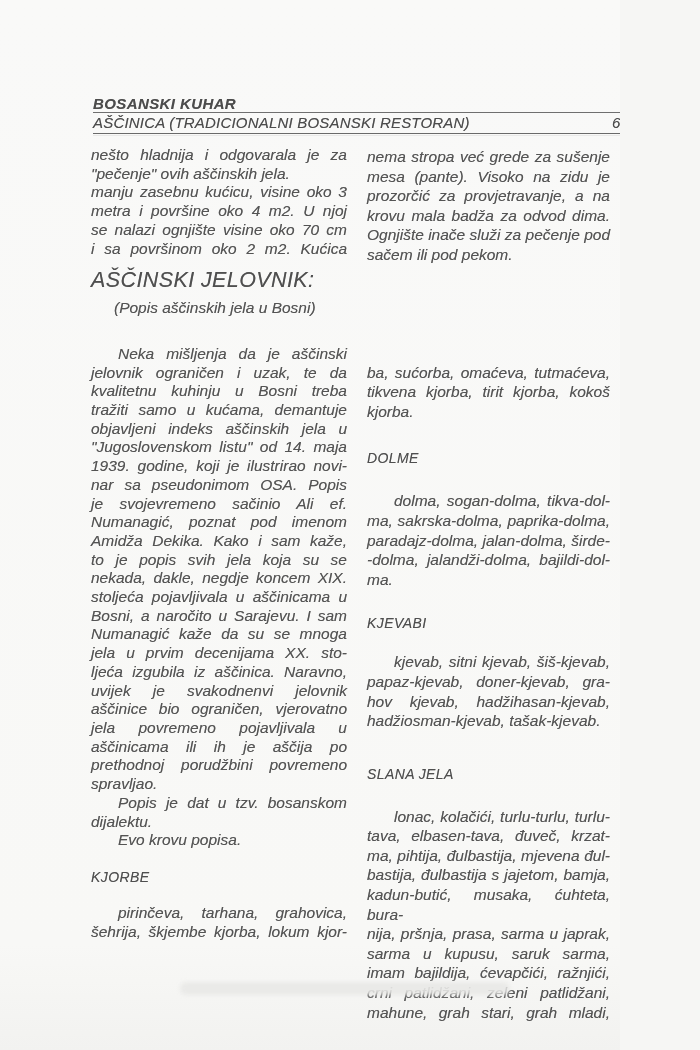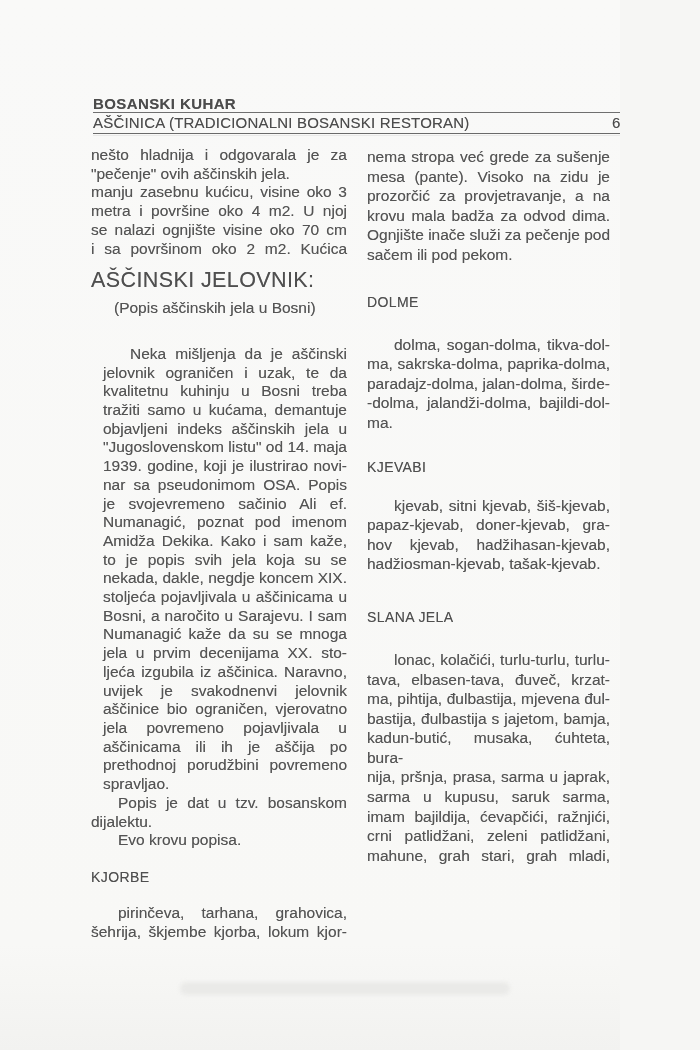--- a/index.html
+++ b/index.html
@@ -6,20 +6,21 @@
   body {
     width: 700px; height: 1050px;
     font-family: "Liberation Sans", sans-serif;
     background: #f6f6f4;
   }
   .page {
     position: relative; width: 620px; height: 1050px; overflow: hidden;
     background: linear-gradient(180deg, #f9f9f8 0%, #f8f8f6 90%, #f2f2f0 100%);
     color: #535353;
     text-shadow: 0 0 0.5px rgba(90,90,90,0.55);
+    font-style: italic;
   }
   .book-title {
     position: absolute; left: 93px; top: 95px;
     font-size: 15px; font-weight: bold; letter-spacing: 0.4px; color: #4c4c4c;
   }
   .rule { position: absolute; left: 93px; width: 580px; height: 0; border-top: 1.6px solid #6f6f6f; }
   .rule-top { top: 112px; }
   .rule-bottom { top: 133px; border-top: 1.4px solid #6a6a6a; box-shadow: 0 2px 0 rgba(120,120,120,0.12); }
   .chapter-title {
     position: absolute; left: 93px; top: 114px;
@@ -65,21 +66,21 @@
         <div class="line flush">"pečenje" ovih aščinskih jela.</div>
       </div>
       <div>
         <div class="line">manju zasebnu kućicu, visine oko 3</div>
         <div class="line">metra i površine oko 4 m2. U njoj</div>
         <div class="line">se nalazi ognjište visine oko 70 cm</div>
         <div class="line">i sa površinom oko 2 m2. Kućica</div>
       </div>
       <div class="h-large" style="margin-top: 10px;">AŠČINSKI JELOVNIK:</div>
       <div class="note" style="margin-top: 7px;">(Popis aščinskih jela u Bosni)</div>
-      <div style="margin-top: 27px; margin-left: 12px;">
+      <div style="margin-top: 27px;">
         <div class="line indent">Neka mišljenja da je aščinski</div>
         <div class="line">jelovnik ograničen i uzak, te da</div>
         <div class="line">kvalitetnu kuhinju u Bosni treba</div>
         <div class="line">tražiti samo u kućama, demantuje</div>
         <div class="line">objavljeni indeks aščinskih jela u</div>
         <div class="line">"Jugoslovenskom listu" od 14. maja</div>
         <div class="line">1939. godine, koji je ilustrirao novi-</div>
         <div class="line">nar sa pseudonimom OSA. Popis</div>
         <div class="line">je svojevremeno sačinio Ali ef.</div>
         <div class="line">Numanagić, poznat pod imenom</div>
@@ -113,20 +114,25 @@
     </div>
   <div class="col col-right" id="col-right">
       <div>
         <div class="line">nema stropa već grede za sušenje</div>
         <div class="line">mesa (pante). Visoko na zidu je</div>
         <div class="line">prozorčić za provjetravanje, a na</div>
         <div class="line">krovu mala badža za odvod dima.</div>
         <div class="line">Ognjište inače služi za pečenje pod</div>
         <div class="line flush">sačem ili pod pekom.</div>
       </div>
+      <div style="margin-top: 98px;">
+        <div class="line">ba, sućorba, omaćeva, tutmaćeva,</div>
+        <div class="line">tikvena kjorba, tirit kjorba, kokoš</div>
+        <div class="line flush">kjorba.</div>
+      </div>
       <div class="h-small" style="margin-top: 26px;">DOLME</div>
       <div style="margin-top: 22px;">
         <div class="line indent">dolma, sogan-dolma, tikva-dol-</div>
         <div class="line">ma, sakrska-dolma, paprika-dolma,</div>
         <div class="line">paradajz-dolma, jalan-dolma, širde-</div>
         <div class="line">-dolma, jalandži-dolma, bajildi-dol-</div>
         <div class="line flush">ma.</div>
       </div>
       <div class="h-small" style="margin-top: 23px;">KJEVABI</div>
       <div style="margin-top: 18px;">

